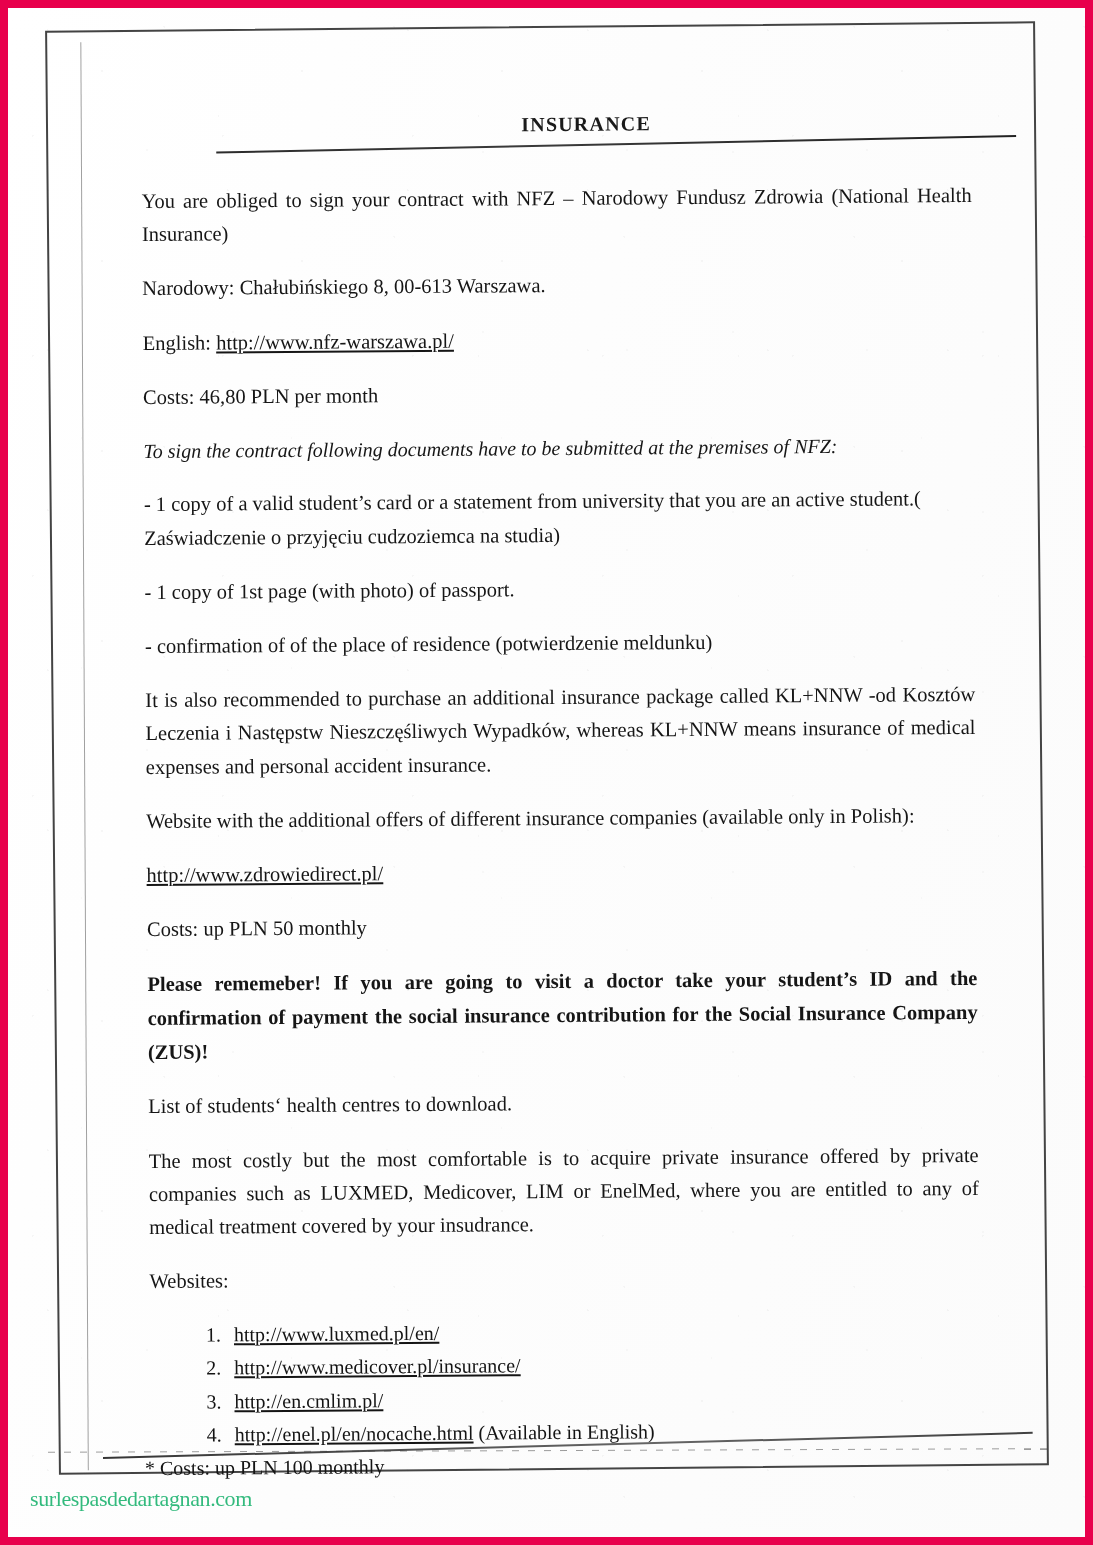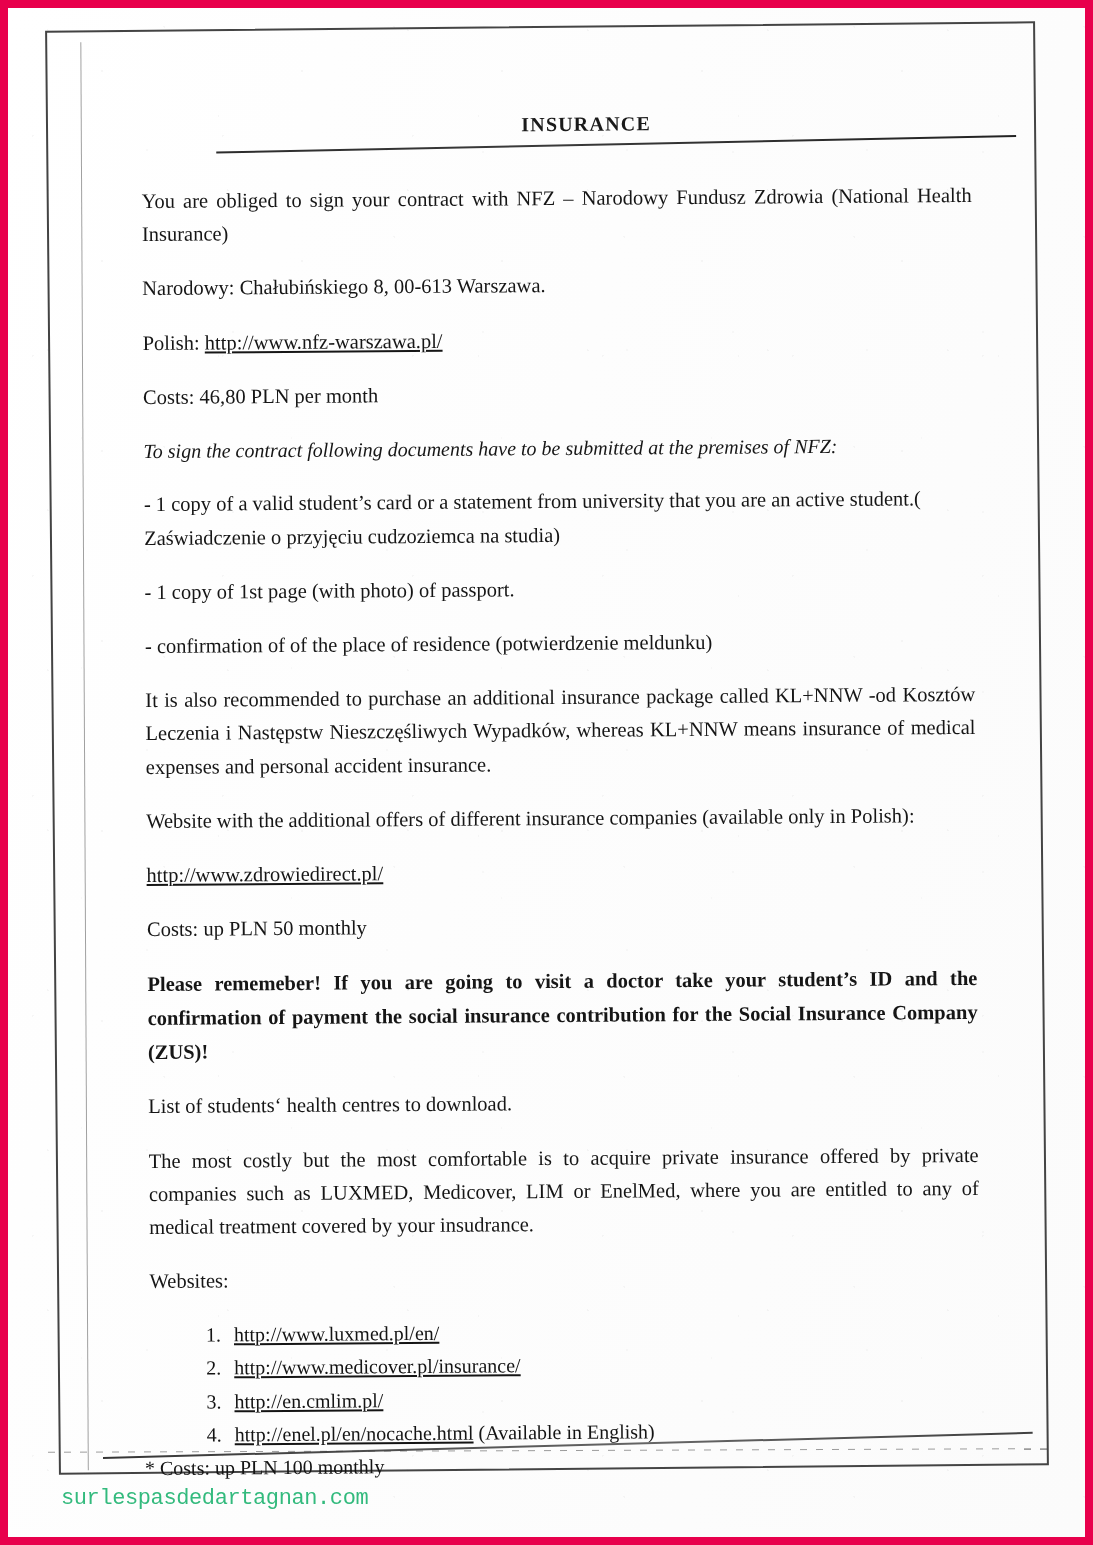--- a/index.html
+++ b/index.html
@@ -156,27 +156,26 @@
     height: 1px;
     background: repeating-linear-gradient(90deg, rgba(60,60,60,.5) 0 7px, transparent 7px 16px);
     transform: rotate(-0.2deg);
   }
 
   
   .watermark {
     position: absolute;
     left: 22px;
     top: 1478px;
-    font-family: Liberation Mono, monospace;
+    font-family: Liberation Serif, serif;
     font-size: 22px;
     color: #22b573;
     letter-spacing: -0.4px;
     opacity: .92;
     white-space: nowrap;
-    margin-left: 31px;
   }
 </style>
 </head>
 <body>
 
 <div class="scan-page">
 
   <div class="paper"></div>
 
   <div class="doc-frame">
@@ -189,21 +188,21 @@
     <div class="title-rule"></div>
 
     <p class="para justified">You are obliged to sign your contract with NFZ – Narodowy Fundusz Zdrowia (National Health Insurance)</p>
 
     <p class="para">
       <span>Narodowy:</span>
       <span>Chałubińskiego 8, 00-613 Warszawa.</span>
     </p>
 
     <p class="para">
-      <span>Polish:</span>
+      <span>English:</span>
       <span class="u">http://www.nfz-warszawa.pl/</span>
     </p>
 
     <p class="para gap-lg">Costs: 46,80 PLN per month</p>
 
     <p class="para italic gap-lg">To sign the contract following documents have to be submitted at the premises of NFZ:</p>
 
     <p class="para gap-lg">- 1 copy of a valid student’s card or a statement from university that you are an active student.( Zaświadczenie o przyjęciu cudzoziemca na studia)</p>
     <p class="para gap-lg">- 1 copy of 1st page (with photo) of passport.</p>
     <p class="para gap-lg">- confirmation of of the place of residence (potwierdzenie meldunku)</p>

